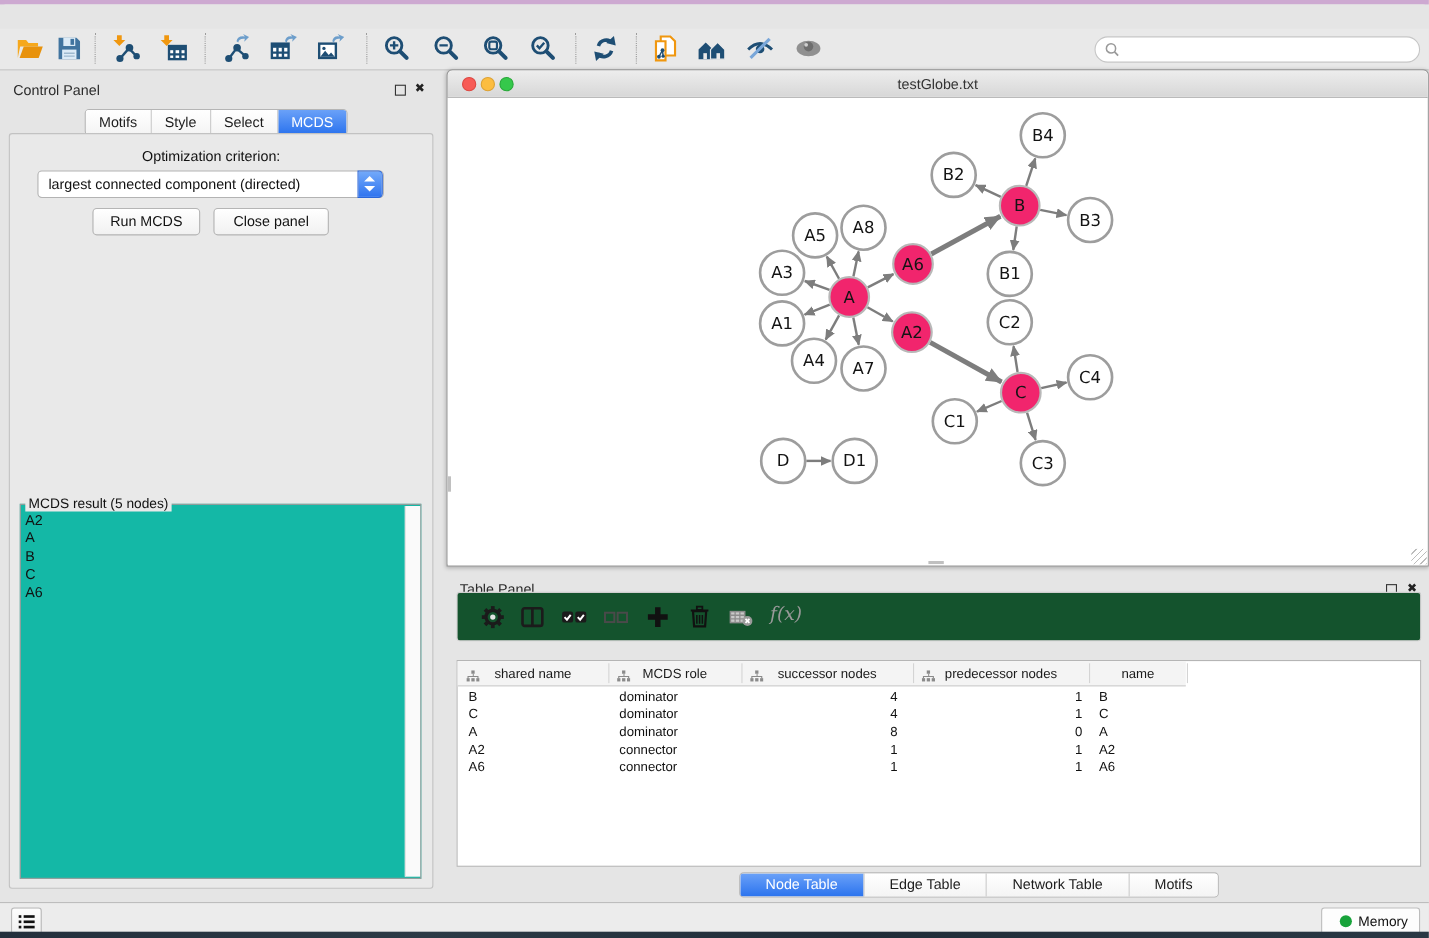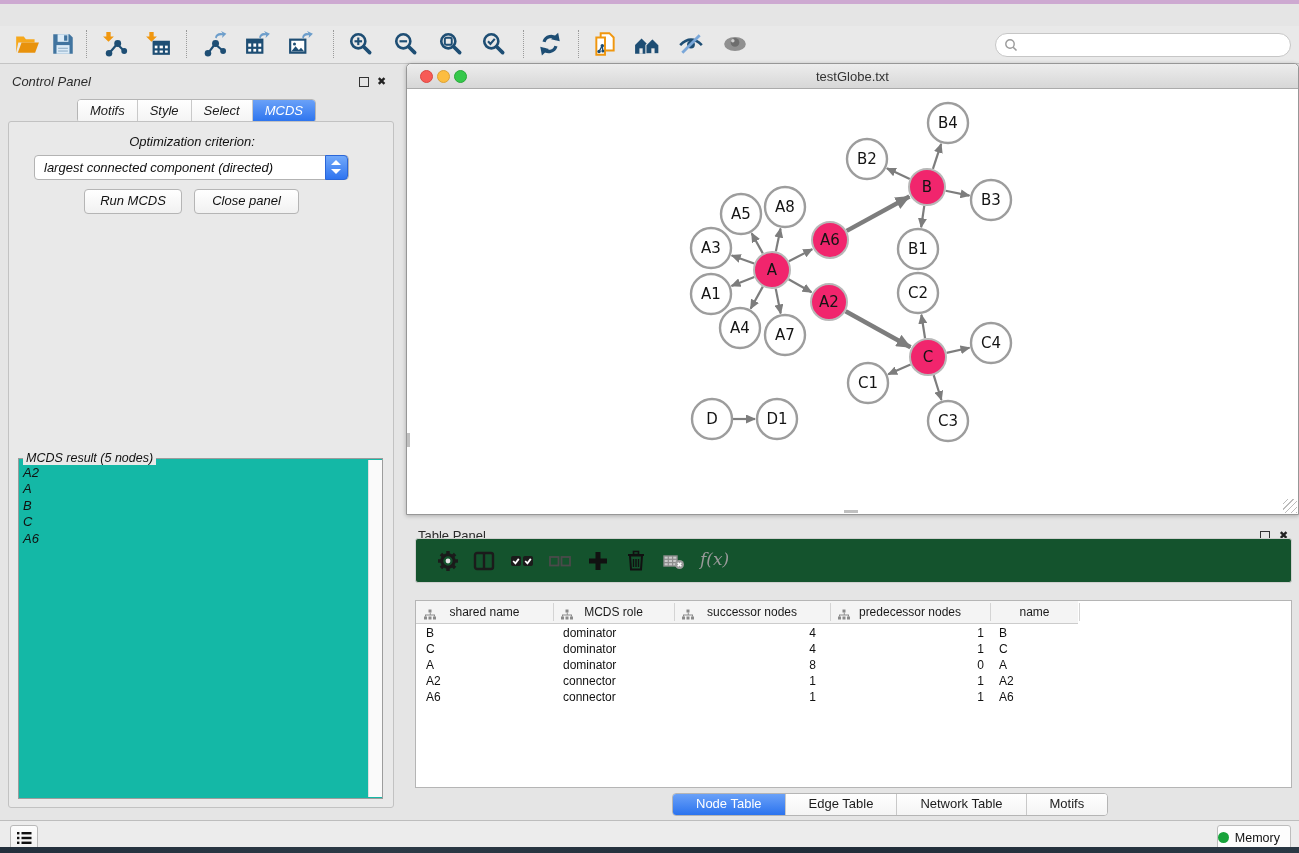--- a/index.html
+++ b/index.html
@@ -18,21 +18,21 @@
   #window-title{width:100%;top:3px;text-align:center;font-size:13px;color:#404040;}
   
   #toolbar{left:0;top:22px;width:1299px;height:37px;background:#e9e9e9;border-bottom:1px solid #c4c4c4;}
   .tbtn{top:3px;width:30px;height:30px;display:flex;align-items:center;justify-content:center;cursor:pointer;}
   .tbtn svg{width:26px;height:26px;}
   .tsep{top:4px;width:1px;height:28px;border-left:1px dotted #9b9b9b;}
   #search-box{left:995px;top:7px;width:294px;height:22px;background:#fff;border:1px solid #c6c6c6;border-radius:12px;}
   #search-box input{position:absolute;left:26px;top:2px;width:258px;height:16px;border:none;outline:none;font-size:12px;background:transparent;}
   #search-icon{left:8px;top:4px;}
   
-  #control-panel{left:0;top:56px;width:400px;height:759px;font-style:italic;}
+  #control-panel{left:0;top:56px;width:400px;height:759px;}
   .panel-title{font-size:13px;color:#2b2b2b;}
   .float-icon{width:8px;height:8px;border:1.5px solid #333;}
   .close-icon{font-size:11px;color:#222;font-weight:bold;line-height:10px;}
   #cp-tabs{left:77px;top:39px;height:22px;display:flex;border:1px solid #b5b5b5;border-radius:4px;overflow:hidden;background:#fff;}
   .cp-tab{padding:0 12px;font-size:13px;color:#1c1c1c;line-height:21px;background:linear-gradient(#ffffff,#f4f4f4);border-left:1px solid #c9c9c9;cursor:pointer;}
   .cp-tab:first-child{border-left:none;}
   .cp-tab.active{background:linear-gradient(#6aa1f8,#2b73ee);color:#fff;}
   #cp-body{left:8px;top:61px;width:384px;height:685px;background:#e9e9e9;border:1px solid #c2c2c2;border-radius:3px;}
   #opt-label{left:0;top:74px;width:384px;text-align:center;font-size:13px;color:#111;}
   #criterion-select{left:34px;top:95px;width:313px;height:23px;background:#fff;border:1px solid #b3b3b3;border-radius:4px;cursor:pointer;}
@@ -69,21 +69,21 @@
   .th-div{position:absolute;top:2px;width:1px;height:18px;background:#d4d4d4;}
   .trow{position:absolute;left:0;width:860px;height:16px;font-size:12px;color:#111;}
   .tcell{position:absolute;top:1px;white-space:nowrap;}
   #tp-tabs{left:267px;top:277px;height:21px;display:flex;border:1px solid #b5b5b5;border-radius:4px;overflow:hidden;background:#fff;}
   .tp-tab{padding:0 23px;font-size:13px;color:#1c1c1c;line-height:20px;background:linear-gradient(#ffffff,#f4f4f4);border-left:1px solid #c9c9c9;cursor:pointer;}
   .tp-tab:first-child{border-left:none;}
   .tp-tab.active{background:linear-gradient(#6aa1f8,#2b73ee);color:#fff;}
   
   #statusbar{left:0;top:816px;width:1299px;height:31px;background:#ececec;border-top:1px solid #bdbdbd;}
   #list-btn{left:10px;top:4px;width:26px;height:23px;background:linear-gradient(#fdfdfd,#f0f0f0);border:1px solid #b9b9b9;border-radius:3px;display:flex;align-items:center;justify-content:center;cursor:pointer;}
-  #memory-btn{right:8px;top:4px;height:23px;padding:0 10px 0 0;background:#fdfdfd;border:1px solid #bdbdbd;border-radius:3px;display:flex;align-items:center;gap:6px;font-size:12.5px;color:#111;cursor:pointer;}
+  #memory-btn{right:8px;top:4px;height:23px;padding:0 10px 0 16px;background:#fdfdfd;border:1px solid #bdbdbd;border-radius:3px;display:flex;align-items:center;gap:6px;font-size:12.5px;color:#111;cursor:pointer;}
   #memory-dot{width:11px;height:11px;border-radius:50%;background:#18a33b;}
   .navy{stroke:#1e4e74;} .navyf{fill:#1e4e74;}
 </style>
 </head>
 <body>
 
 <div id="desktop-top" class="abs"></div>
 
 <div id="app" class="abs">
 

